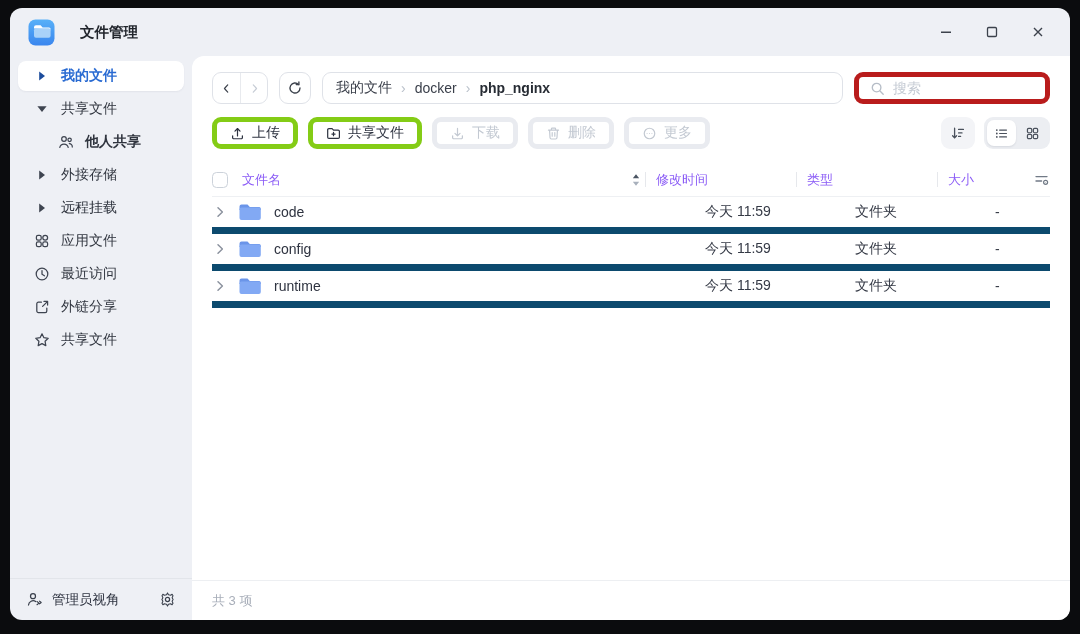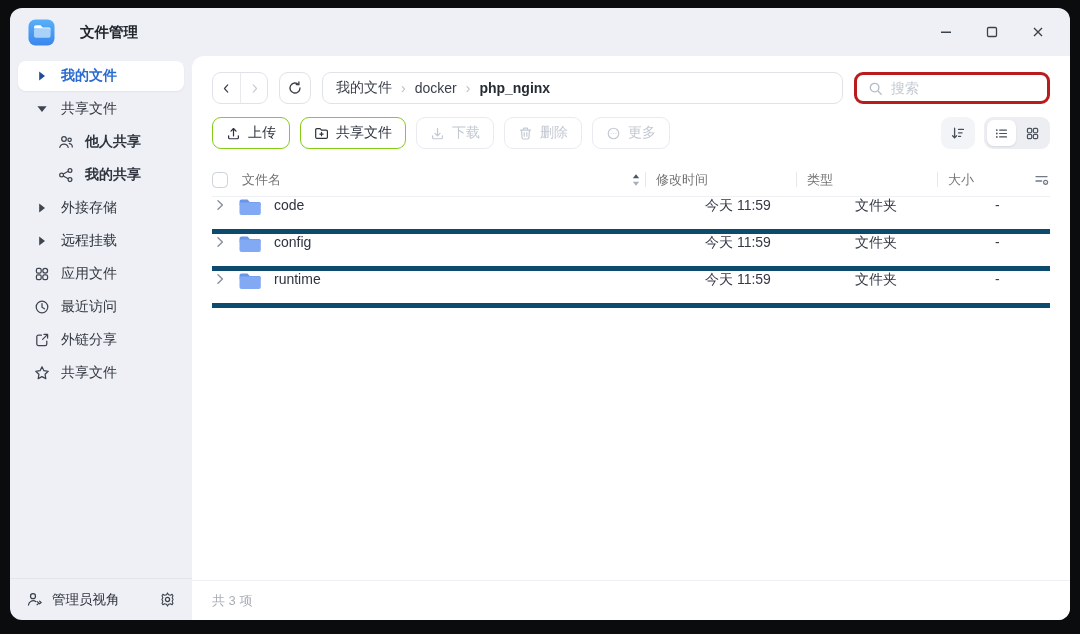--- a/index.html
+++ b/index.html
@@ -46,57 +46,57 @@
   .iconbtn { width:32px; height:32px; border:1px solid #dfe2e8; border-radius:9px;
              background:#fff; display:flex; align-items:center; justify-content:center;
              color:#3c424c; cursor:pointer; }
   .breadcrumb { flex:1; height:32px; border:1px solid #dfe2e8; border-radius:9px;
                 display:flex; align-items:center; padding:0 13px; overflow:hidden; }
   .crumb-item { display:flex; align-items:center; cursor:pointer; }
   .crumb-sep { color:#b9c0ca; font-size:14px; padding:0 9px; }
   .crumb-item:first-child .crumb-sep { display:none; }
   .crumb-label { font-size:14px; color:#3a3f4a; white-space:nowrap; }
   .crumb-item:last-child .crumb-label { font-weight:600; color:#272c34; }
-  .search { width:196px; height:32px; border:3px solid #b91c1c; border-radius:9px;
+  .search { width:196px; height:32px; border:5px solid #b91c1c; border-radius:9px;
             display:flex; align-items:center; gap:8px; padding:0 11px; }
   .search svg { width:15px; height:15px; color:#b6bdc7; flex:0 0 15px; }
   .search input { border:none; outline:none; width:100%; font-size:14px; color:#333;
                   font-family:inherit; background:transparent; }
   .search input::placeholder { color:#c4cad3; }
   
   .toolbar { display:flex; align-items:center; gap:10px; padding:13px 20px 12px 20px; }
-  .tb-btn { height:32px; border:1px solid #84cc16; border-radius:9px; background:#fff;
+  .tb-btn { height:32px; border:5px solid #84cc16; border-radius:9px; background:#fff;
             display:flex; align-items:center; gap:7px; padding:0 13px; font-size:14px;
             color:#2e3340; cursor:pointer; font-family:inherit; }
   .tb-btn .tb-icon { width:15px; height:15px; display:inline-flex; }
   .tb-btn.disabled { color:#c3c9d2; border-color:#e9ebf0; cursor:default; }
   .tb-right { margin-left:auto; display:flex; align-items:center; gap:9px; }
   .sortbtn { width:34px; height:32px; border-radius:9px; background:#f3f4f7;
              display:flex; align-items:center; justify-content:center; color:#4a515c; cursor:pointer; }
   .viewgroup { height:32px; background:#ecEEf2; background:#eceef2; border-radius:9px;
                display:flex; align-items:center; padding:3px; gap:2px; }
   .viewseg { width:29px; height:26px; border-radius:7px; display:flex; align-items:center;
              justify-content:center; color:#4a515c; cursor:pointer; }
   .viewseg.active { background:#fff; box-shadow:0 1px 2px rgba(20,30,60,.10); }
   
   .thead { margin:2px 20px 0 20px; height:34px; flex:0 0 34px; display:flex;
-           align-items:center; border-bottom:1px solid #eef0f3; color:#737373; font-size:13px;justify-content:flex-end; }
+           align-items:center; border-bottom:1px solid #eef0f3; color:#8b5cf6; font-size:13px;justify-content:flex-end; }
   .checkbox { width:16px; height:16px; border:1.5px solid #ccd2da; border-radius:4.5px;
               background:#fff; flex:0 0 16px; cursor:pointer; }
   .th-name { margin-left:14px; flex:1; display:flex; align-items:center; }
   .sortarrows { width:10px; height:16px; display:inline-flex; margin-right:4px; cursor:pointer; }
   .th-sep { width:1px; height:15px; background:#e6e8ec; }
   .th-col { padding-left:10px; }
   .col-mod { width:150px; flex:0 0 150px; }
   .col-type { width:140px; flex:0 0 140px; }
   .col-size { width:65px; flex:0 0 65px; }
   .col-tools { width:47px; flex:0 0 47px; display:flex; justify-content:flex-end; }
   .colset { width:17px; height:17px; color:#717a86; cursor:pointer; display:inline-flex; }
   .rows { flex:1; overflow:hidden; padding:0 20px; }
-  .trow { height:37px; display:flex; align-items:flex-start; border-bottom:5px solid #0c4a6e;
+  .trow { height:37px; display:flex; align-items:center; border-bottom:7px solid #0c4a6e;
           cursor:pointer; }
   .row-chevron { width:16px; height:16px; color:#8b929e; display:inline-flex; flex:0 0 16px; }
   .row-folder { width:24px; height:20px; margin-left:10px; display:inline-flex; flex:0 0 24px; }
   .cell-name { margin-left:12px; flex:1; font-size:14px; color:#2e3340; }
   .cell { font-size:14px; color:#343945; padding-left:10px; }
   .cell.col-size { color:#3a3f4a; }
   
   .main-footer { height:40px; flex:0 0 40px; border-top:1px solid #edeff2;
                  display:flex; align-items:center; padding:0 20px; }
   .count { font-size:13px; color:#a8aeb9; }
@@ -164,31 +164,20 @@
           <div class="side-item indent">
     <span class="side-icon">
               <svg viewBox="0 0 16 16" fill="none" stroke="currentColor" stroke-width="1.25" stroke-linecap="round">
                 <circle cx="6" cy="5" r="2.3"></circle>
                 <path d="M1.8 13.4 a4.3 4.3 0 0 1 8.4 0"></path>
                 <circle cx="11.6" cy="5.8" r="1.7"></circle>
                 <path d="M11.3 9.6 a3.2 3.2 0 0 1 3 3.4"></path>
               </svg>
             </span>
     <span class="side-label">他人共享</span>
-  </div>
-          <div class="side-item indent">
-    <span class="side-icon">
-              <svg viewBox="0 0 16 16" fill="none" stroke="currentColor" stroke-width="1.25">
-                <circle cx="12" cy="3.4" r="1.9"></circle>
-                <circle cx="3.6" cy="8" r="1.9"></circle>
-                <circle cx="12" cy="12.6" r="1.9"></circle>
-                <path d="M5.3 7 L10.3 4.3 M5.3 9 L10.3 11.7"></path>
-              </svg>
-            </span>
-    <span class="side-label">我的共享</span>
   </div>
           <div class="side-item">
     <span class="side-icon">
               <svg viewBox="0 0 16 16">
                 <path d="M5.2 3.4 L11 8 L5.2 12.6 Z" fill="currentColor"></path>
               </svg>
             </span>
     <span class="side-label">外接存储</span>
   </div>
           <div class="side-item">

